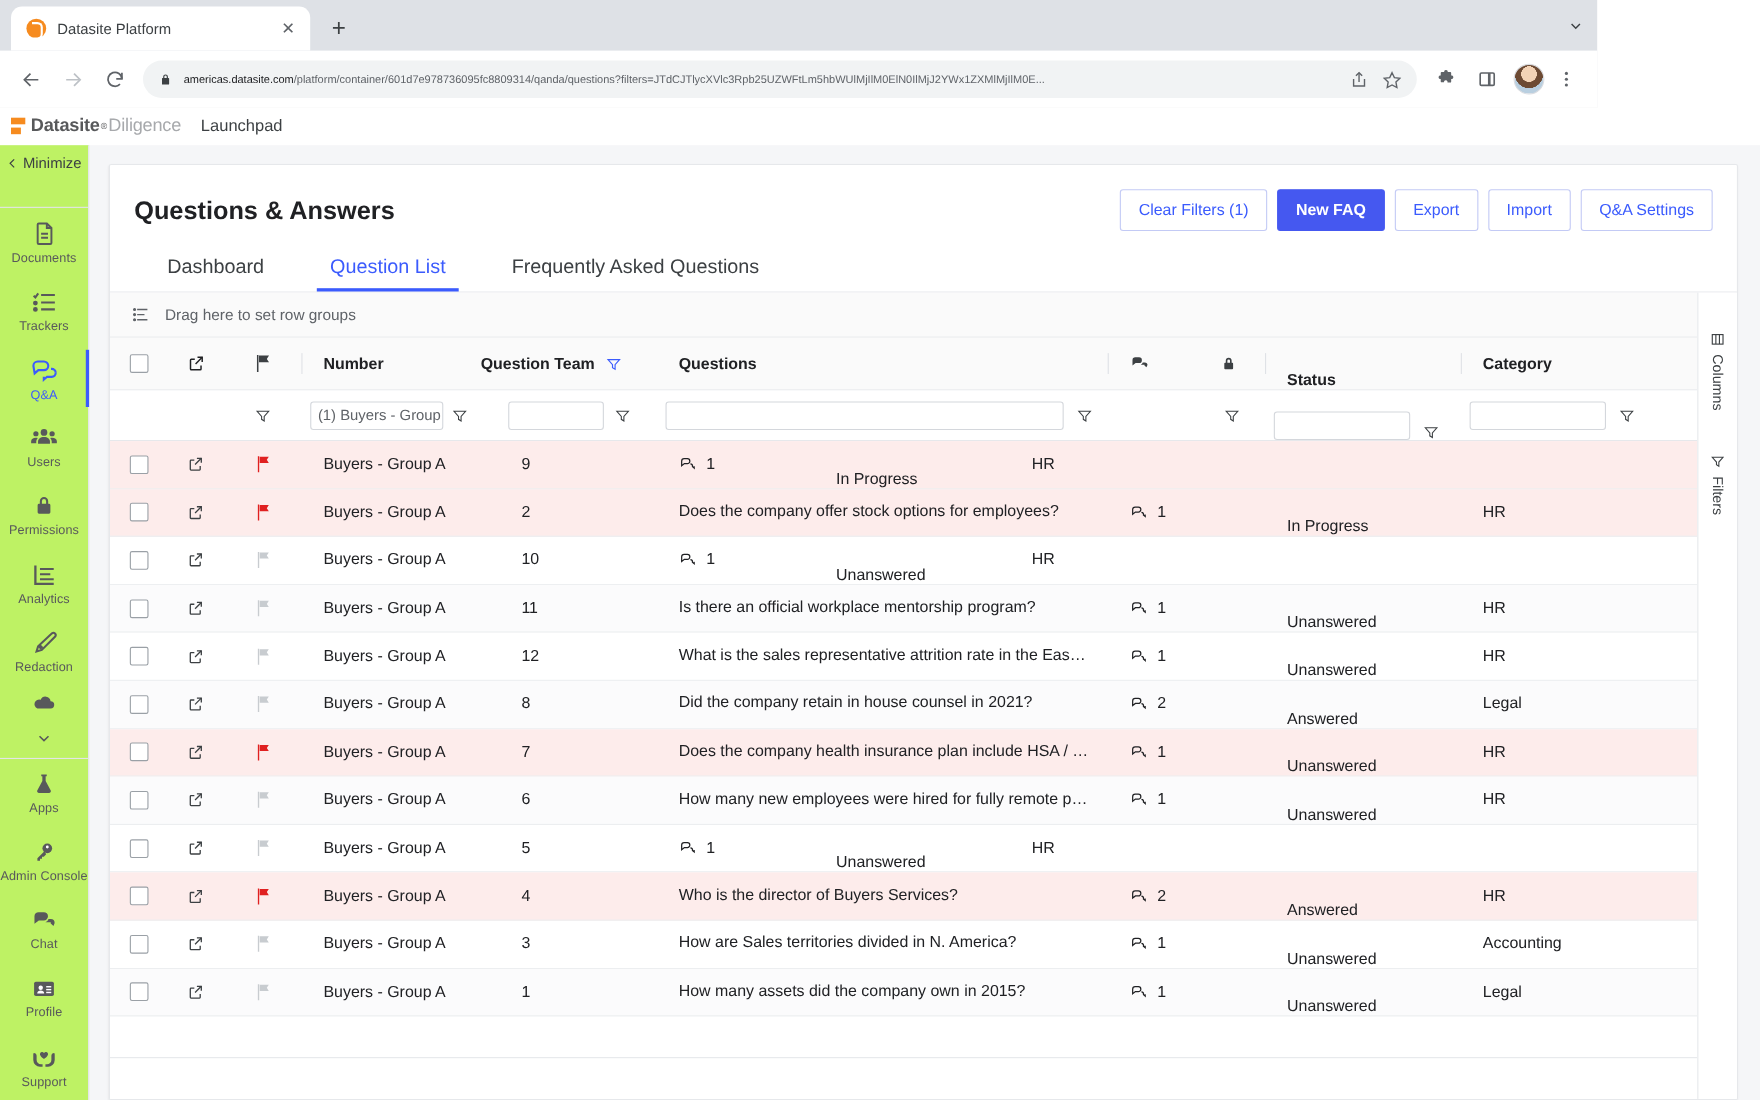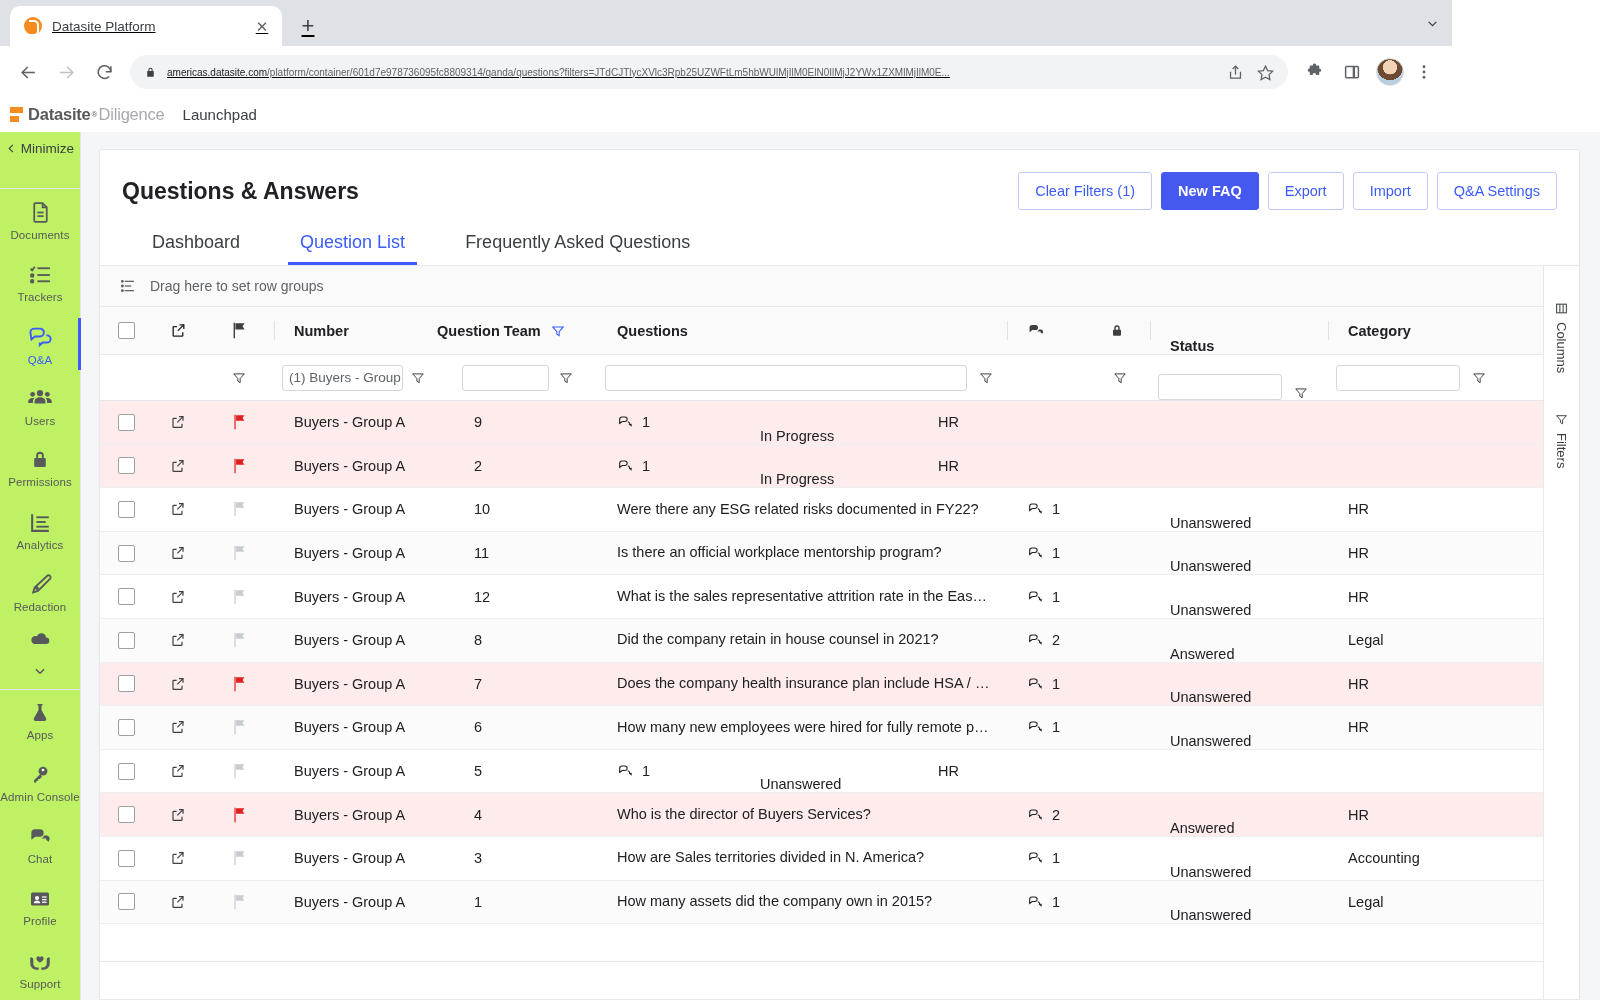--- a/index.html
+++ b/index.html
@@ -4,21 +4,21 @@
 <style>
   * { box-sizing: border-box; margin: 0; padding: 0; }
   html, body {
     width: 1600px; height: 1000px;
     font-family: "Liberation Sans", sans-serif;
     background: #ffffff;
     overflow: hidden;
   }
 
   
-  .browser-chrome { width: 1452px; background: #dee1e6; text-decoration: underline; }
+  .browser-chrome { width: 1452px; background: #dee1e6; }
   .tabstrip { height: 46px; display: flex; align-items: flex-end; padding-left: 10px; position: relative; }
   .tab {
     width: 272px; height: 40px; background: #ffffff;
     border-radius: 10px 10px 0 0; display: flex; align-items: center;
     padding: 0 10px 0 14px; gap: 10px; position: relative;
   }
   .tab-favicon {
     width: 18px; height: 18px; border-radius: 50%;
     background: #f68b1f; flex: 0 0 18px; position: relative;
   }
@@ -703,20 +703,21 @@
                   </svg>
                 </div>
                 <div class="cell c-flag">
                   <svg width="15" height="16" viewBox="0 0 20 22" fill="#e02020">
                     <path d="M3 1h1.7v20H3z"></path>
                     <path d="M5.3 1.6h11.4l-2.5 3.9 2.5 3.9H5.3z"></path>
                   </svg>
                 </div>
                 <div class="cell c-team">Buyers - Group A</div>
                 <div class="cell c-num">2</div>
+                <div class="c-quest">Does the company offer stock options for employees?</div>
                 <div class="cell c-cmt">
                   <span>
                     <svg width="18" height="18" viewBox="0 0 24 24" fill="none" stroke="#202124" stroke-width="1.5">
                       <path d="M3.6 8.3a3 3 0 0 1 3-3h3.9a3 3 0 0 1 0 6H6.9l-3.3 2.6z"></path>
                       <path d="M14.2 11.6a2.8 2.8 0 0 1 2.6 2.8c0 .2 0 .4-.1.6l2.1 1.7-.1-2.3"></path>
                     </svg>
                   </span>
                   <span>1</span>
                 </div>
                 <div class="cell c-lock"></div>
@@ -735,21 +736,20 @@
                   </svg>
                 </div>
                 <div class="cell c-flag">
                   <svg width="15" height="16" viewBox="0 0 20 22" fill="#c8ccd0">
                     <path d="M3 1h1.7v20H3z"></path>
                     <path d="M5.3 1.6h11.4l-2.5 3.9 2.5 3.9H5.3z"></path>
                   </svg>
                 </div>
                 <div class="cell c-team">Buyers - Group A</div>
                 <div class="cell c-num">10</div>
-                <div class="c-quest">Were there any ESG related risks documented in FY22?</div>
                 <div class="cell c-cmt">
                   <span>
                     <svg width="18" height="18" viewBox="0 0 24 24" fill="none" stroke="#202124" stroke-width="1.5">
                       <path d="M3.6 8.3a3 3 0 0 1 3-3h3.9a3 3 0 0 1 0 6H6.9l-3.3 2.6z"></path>
                       <path d="M14.2 11.6a2.8 2.8 0 0 1 2.6 2.8c0 .2 0 .4-.1.6l2.1 1.7-.1-2.3"></path>
                     </svg>
                   </span>
                   <span>1</span>
                 </div>
                 <div class="cell c-lock"></div>

